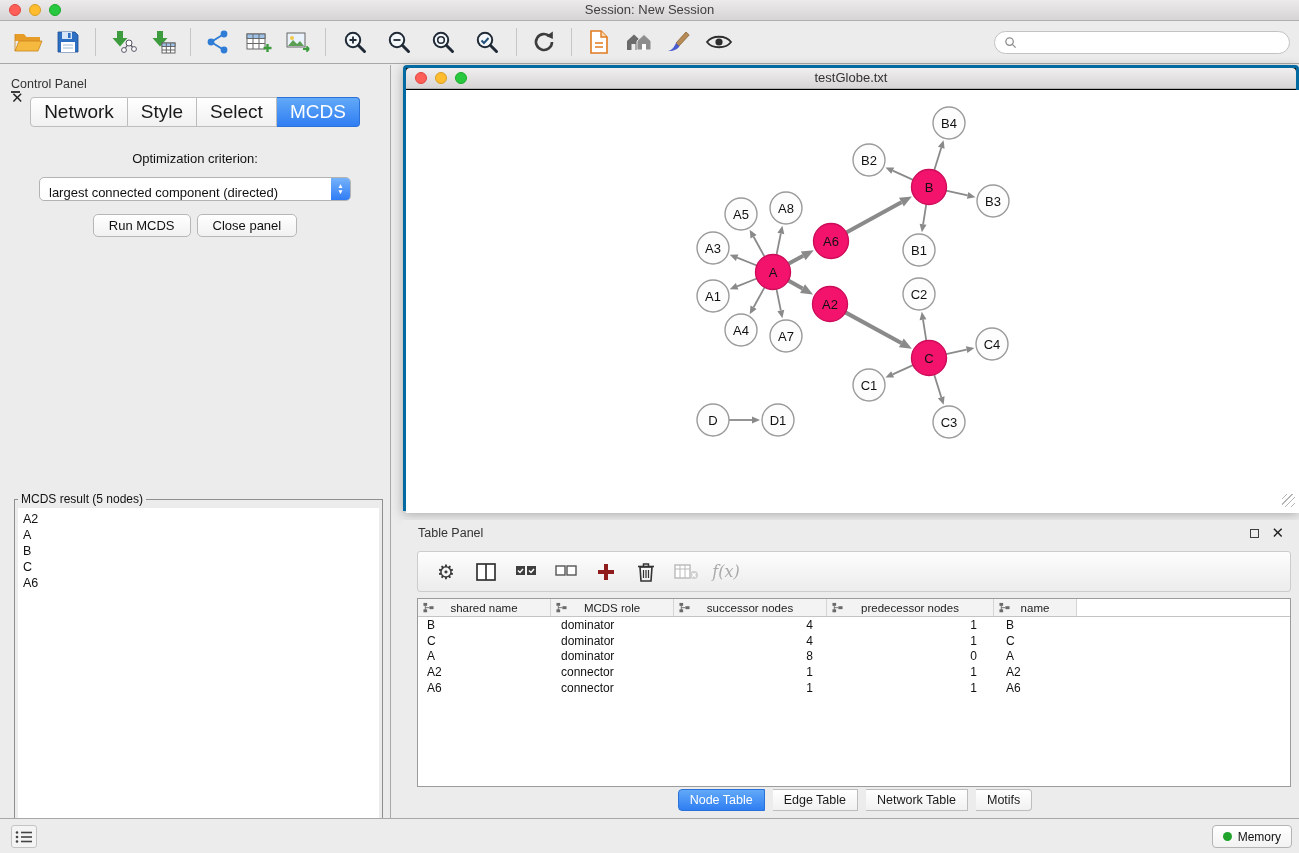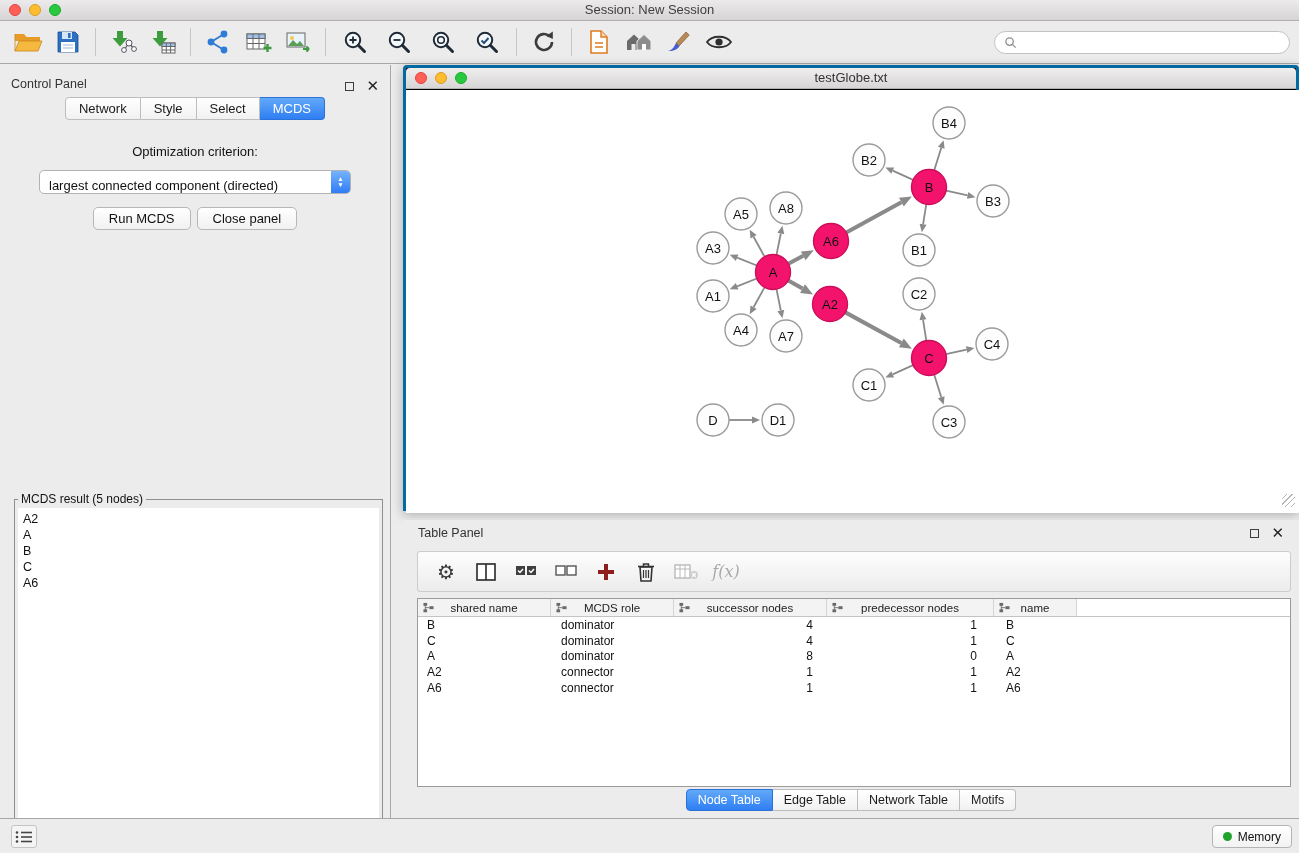--- a/index.html
+++ b/index.html
@@ -23,26 +23,26 @@
     background:none; border:none; cursor:pointer; flex:0 0 auto; }
   .tbtn.wide { margin:0 2px; }
   .tsep { width:1px; height:28px; background:#c6c6c6; margin:0 7px; flex:0 0 auto; }
   .search-box { position:absolute; right:9px; top:10px; width:296px; height:23px; background:#fff;
     border:1px solid #c2c2c2; border-radius:12px; display:flex; align-items:center; padding:0 9px; }
   .search-box input { border:none; outline:none; flex:1; font-size:12px; margin-left:6px; background:transparent; }
 
   
   .control-panel { position:absolute; left:0; top:65px; width:391px; height:753px; background:#ececec;
     border-right:1px solid #a8a8a8; }
-  .panel-header { height:26px; display:flex; align-items:flex-end; padding:0 11px; }
+  .panel-header { height:26px; display:flex; align-items:flex-start; padding:12px 11px;flex-direction:column; }
   .panel-title { font-size:12.5px; color:#333; flex:1; }
   .float-btn { width:9px; height:9px; border:1.5px solid #3d3d3d; display:inline-block; margin-right:12px; cursor:pointer; }
   .close-x { font-size:15px; font-weight:bold; color:#222; line-height:10px; cursor:pointer; }
   .cp-tabs { display:flex; justify-content:center; margin-top:6px; }
-  .cp-tab { padding:3px 13px; font-size:13px; background:linear-gradient(#ffffff,#f1f1f1);
+  .cp-tab { padding:3px 13px; font-size:19px; background:linear-gradient(#ffffff,#f1f1f1);
     border:1px solid #bdbdbd; border-left:none; cursor:pointer; color:#1a1a1a; }
   .cp-tab:first-child { border-left:1px solid #bdbdbd; border-radius:4px 0 0 4px; }
   .cp-tab:last-child { border-radius:0 4px 4px 0; }
   .cp-tab.active { background:linear-gradient(#62a9f8,#2f7ef3); border-color:#2a72d8; color:#fff; }
   .opt-label { text-align:center; margin-top:24px; font-size:13px; color:#111; }
   .combo { width:312px; height:24px; margin:11px auto 0 auto; display:flex; align-items:flex-end;
     background:#fff; border:1px solid #b3b3b3; border-radius:5px; cursor:pointer; }
   .combo-text { flex:1; padding-left:9px; font-size:13px; color:#111; white-space:nowrap; overflow:hidden; }
   .combo-stepper { width:19px; height:22px; margin-right:0px; border-radius:0 4px 4px 0;
     background:linear-gradient(#76b3fb,#2f7cf6); color:#fff; display:flex; flex-direction:column;
@@ -91,21 +91,21 @@
   .c0 { width:133px; } .c1 { width:123px; } .c2 { width:153px; } .c3 { width:167px; } .c4 { width:83px; }
   .nt-cell.c0 { padding-left:9px; }
   .nt-cell.c1 { padding-left:10px; }
   .nt-cell.num { text-align:right; }
   .nt-cell.c2 { padding-right:14px; }
   .nt-cell.c3 { padding-right:17px; }
   .nt-cell.c4 { padding-left:12px; }
 
   .tp-tabs { position:absolute; left:0; right:0; bottom:7px; display:flex; justify-content:center; }
   .tp-tab { padding:3px 11px; font-size:12.5px; background:linear-gradient(#ffffff,#f1f1f1);
-    border:1px solid #bdbdbd; border-left:none; cursor:pointer; color:#1a1a1a; }
+    border:1px solid #bdbdbd; border-left:none; cursor:pointer; color:#1a1a1a;margin-left:8px; }
   .tp-tab:first-child { border-left:1px solid #bdbdbd; border-radius:4px 0 0 4px; }
   .tp-tab:last-child { border-radius:0 4px 4px 0; }
   .tp-tab.active { background:linear-gradient(#62a9f8,#2f7ef3); border-color:#2a72d8; color:#fff; }
 
   
   .statusbar { position:absolute; left:0; right:0; bottom:0; height:35px; background:#ececec;
     border-top:1px solid #a8a8a8; }
   .sb-list-btn { position:absolute; left:11px; top:6px; width:26px; height:23px;
     background:#f4f4f4; border:1px solid #c4c4c4; border-radius:3px;
     display:flex; align-items:center; justify-content:center; cursor:pointer; }

